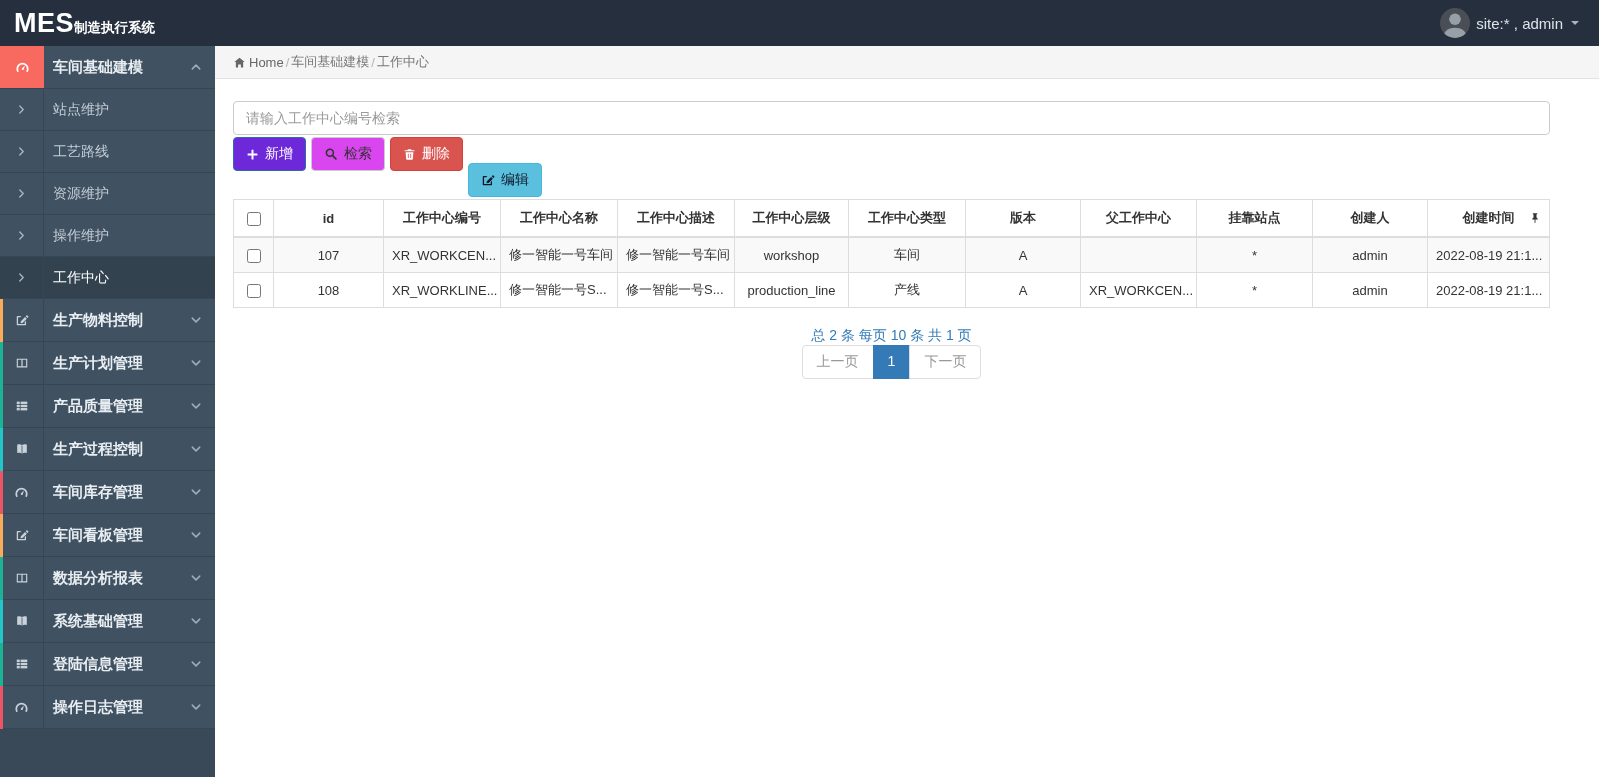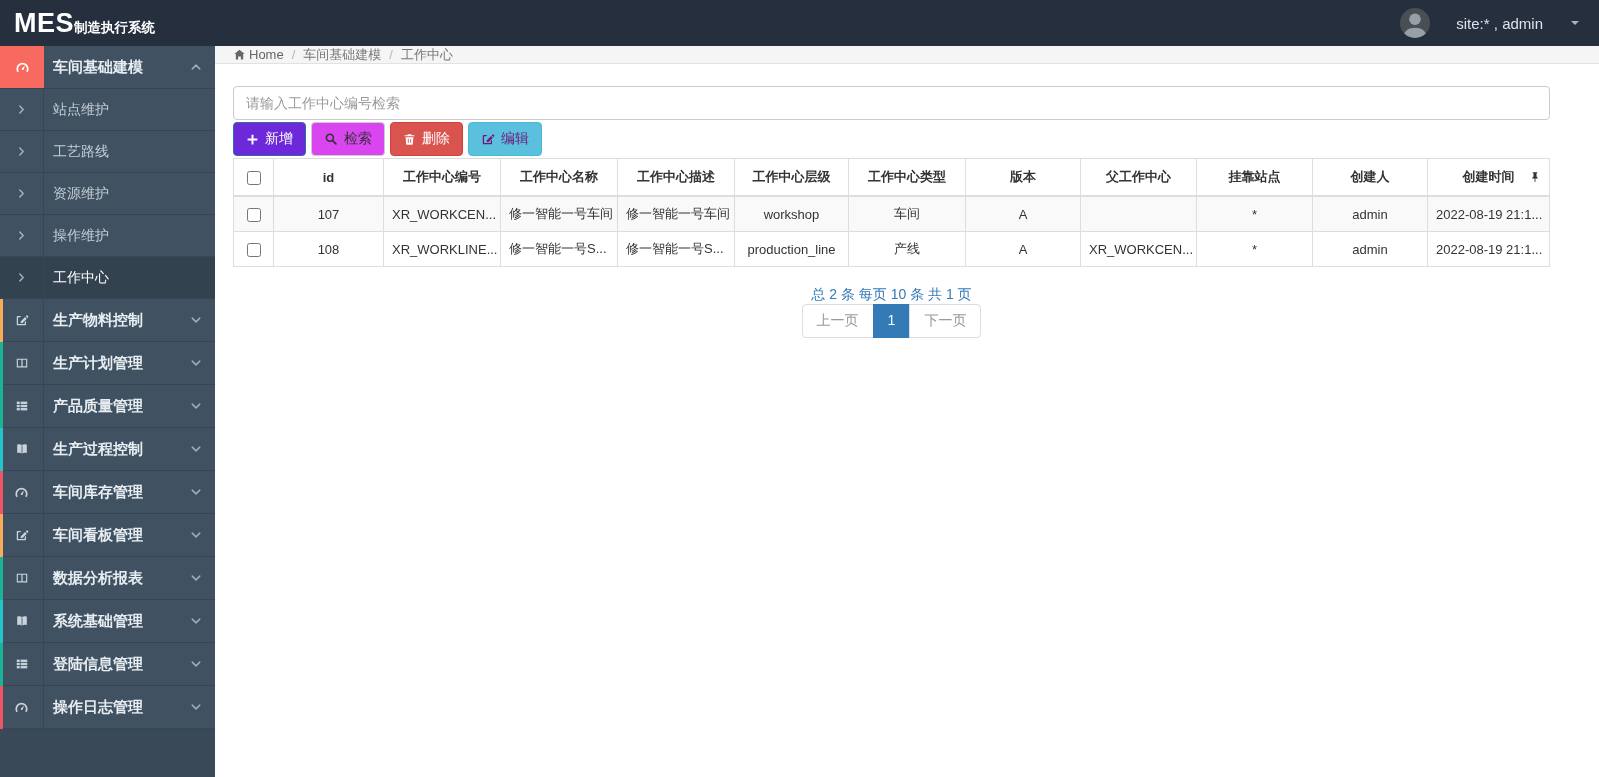--- a/index.html
+++ b/index.html
@@ -5,21 +5,21 @@
   * { box-sizing: border-box; }
   html,body { margin:0; padding:0; width:1599px; height:777px; overflow:hidden;
     font-family:"Liberation Sans","DejaVu Sans",sans-serif; background:#fff; }
 
   
   .navbar { height:46px; background:#252f3e; display:flex; align-items:center;
     justify-content:space-between; padding:0 20px 0 14px; }
   .logo { color:#fff; display:flex; align-items:baseline; }
   .logo-mes { font-size:27px; font-weight:bold; letter-spacing:.5px; }
   .logo-sub { font-size:13.5px; font-weight:bold; }
-  .user-menu { display:flex; align-items:center; gap:26px; color:#dde3e9; font-size:15px; cursor:pointer; }
+  .user-menu { display:flex; align-items:center; gap:6px; color:#dde3e9; font-size:15px; cursor:pointer; }
   .avatar { width:30px; height:30px; border-radius:50%; overflow:hidden; background:#4a4f55;
     display:flex; align-items:flex-end; justify-content:center; }
   .caret { width:0; height:0; border-left:4px solid transparent; border-right:4px solid transparent;
     border-top:4px solid #aab3bd; margin-left:2px; }
 
   
   .sidebar { position:absolute; top:46px; left:0; bottom:0; width:215px; background:#3a4957; }
   .side-item { position:relative; height:43px; display:flex; align-items:center;
     background:#405262; border-bottom:1px solid #374654; color:#e8edf2;
     font-size:15px; font-weight:bold; cursor:pointer; }
@@ -31,39 +31,39 @@
   .side-caret { position:absolute; right:13px; color:#9fabb8; display:flex; }
   .sub-item { position:relative; height:42px; display:flex; align-items:center;
     background:#405262; border-bottom:1px solid #374654; color:#c5ced7; font-size:14px; cursor:pointer; }
   .sub-item .gutter { width:44px; align-self:stretch; display:flex; align-items:center;
     justify-content:center; border-right:1px solid #374654; color:#a9b5c1; }
   .sub-item.active { background:#33424f; color:#fff; }
   .icon-14 svg { display:block; }
 
   
   .content { margin-left:215px; height:731px; }
-  .breadcrumb-bar { height:18px; background:#f5f5f5; border-bottom:1px solid #e2e2e2;
-    display:flex; align-items:center; padding:0 18px; font-size:13px; color:#777; gap:8px; }
+  .breadcrumb-bar { height:33px; background:#f5f5f5; border-bottom:1px solid #e2e2e2;
+    display:flex; align-items:center; padding:0 18px; font-size:13px; color:#777; gap:2px; }
   .breadcrumb-bar .home-link { display:flex; align-items:center; gap:3px; color:#666; cursor:pointer; }
   .crumb-sep { color:#b5b5b5; }
 
   .page-body { padding:22px 49px 0 18px; }
   .search-input { width:100%; height:34px; border:1px solid #ccc; border-radius:4px;
     padding:6px 12px; font-size:14px; color:#555; outline:none; }
   .search-input::placeholder { color:#9a9a9a; }
 
   .toolbar { display:flex; gap:5px; margin-top:2px; }
   .btn { height:34px; padding:0 12px; border-radius:4px; font-size:14px;
     display:inline-flex; align-items:center; gap:6px; border:1px solid transparent; cursor:pointer;
     font-family:inherit; }
   .btn .bi { display:flex; }
   .btn-primary { background:#6d28d9; border-color:#2e6da4; color:#fff; }
   .btn-default { background:#d946ef; border-color:#ccc; color:#333; }
   .btn-danger  { background:#d9534f; border-color:#d43f3a; color:#fff; }
-  .btn-info    { background:#5bc0de; border-color:#46b8da; color:#701a75; }
+  .btn-info    { background:#5bc0de; border-color:#46b8da; color:#0f172a;margin-top:26px; }
 
   .table-wrap { margin-top:2px; }
   table { width:100%; border-collapse:collapse; table-layout:fixed; font-size:13px; color:#333; }
   th,td { border:1px solid #ddd; overflow:hidden; white-space:nowrap; }
   th { font-weight:bold; padding:9px 8px; border-bottom-width:2px; position:relative; }
   td { padding:8px; }
   tbody tr:nth-child(odd) { background:#f9f9f9; }
   td.c, th.c { text-align:center; }
   td.l { text-align:left; }
   .chk { width:14px; height:14px; margin:0; vertical-align:middle; cursor:pointer; }

